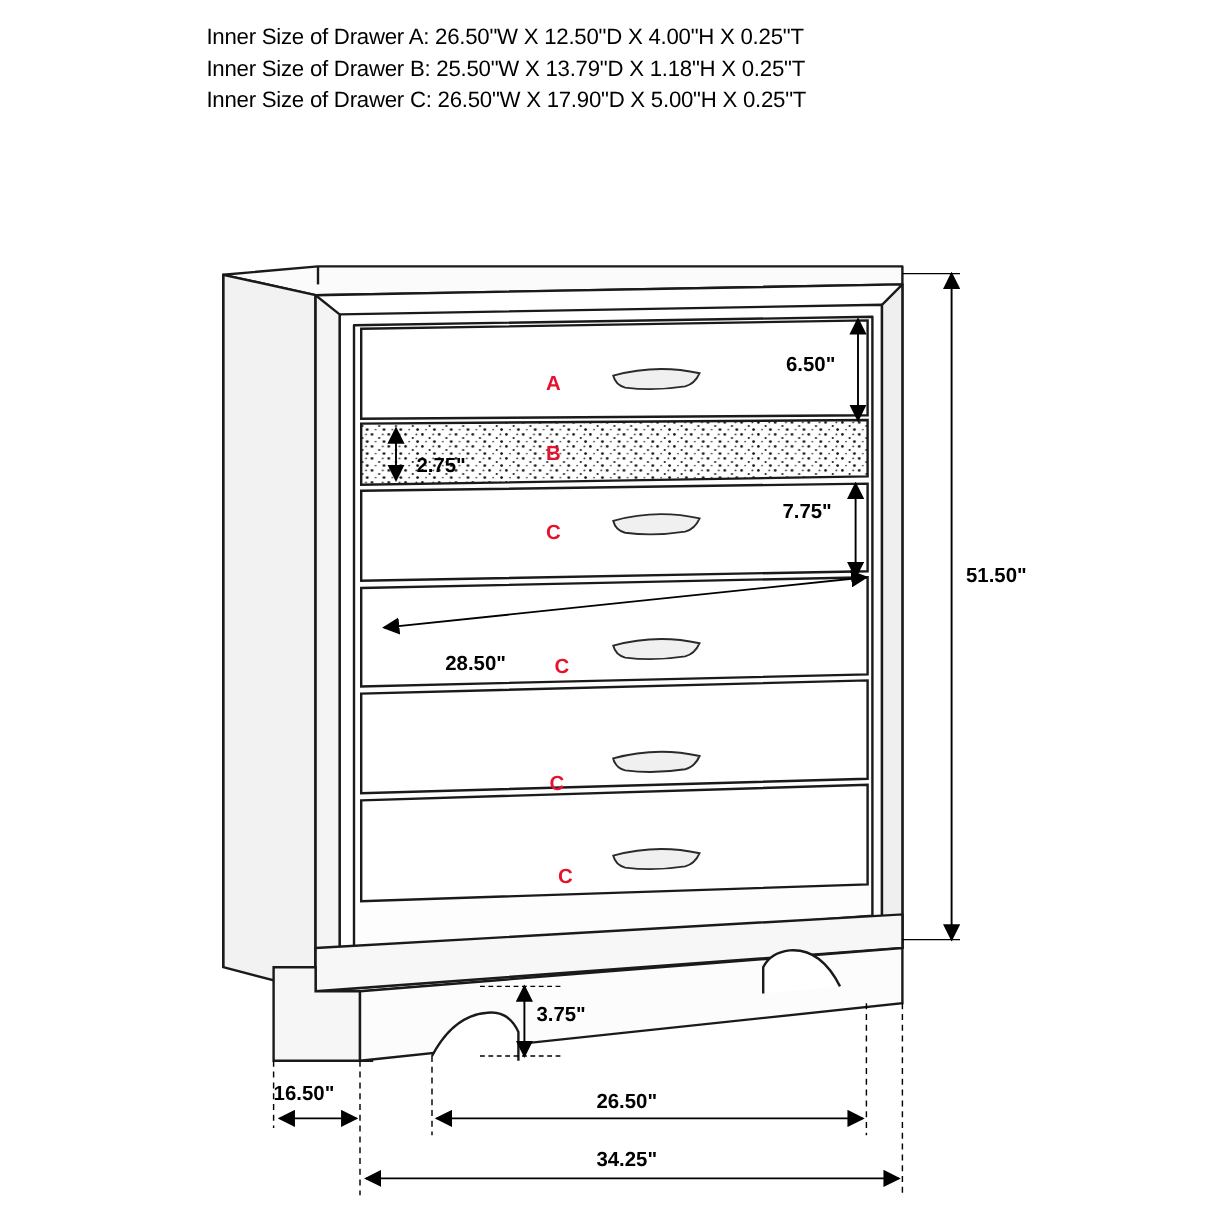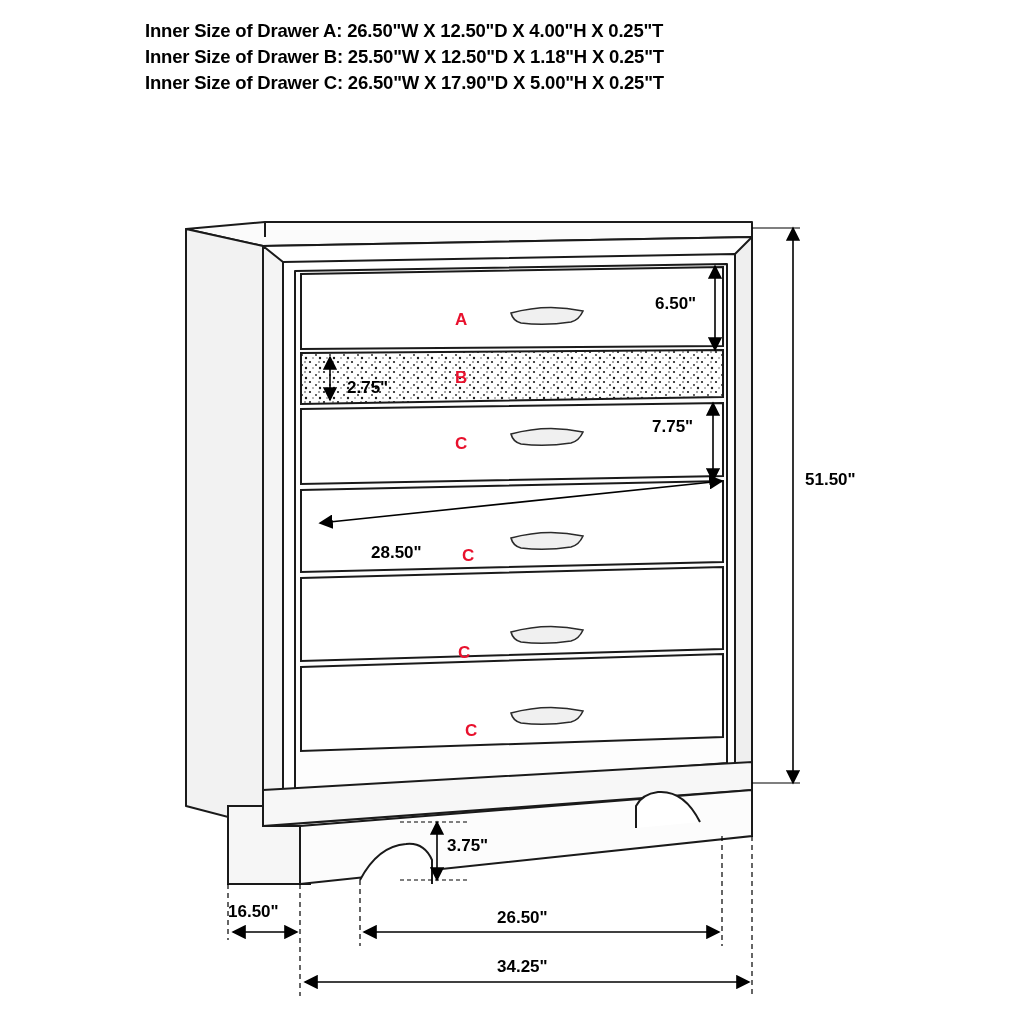--- a/index.html
+++ b/index.html
@@ -15,24 +15,24 @@
     position: relative;
     overflow: hidden;
   }
   #stage {
     position: relative;
     width: 1024px;
     height: 1024px;
   }
   .spec-block {
     position: absolute;
-    left: 145px;
+    left: 172px;
     top: 18px;
     font-size: 18.5px;
-    font-weight: bold;
+    font-weight: normal;
     line-height: 26px;
     letter-spacing: -0.2px;
     white-space: nowrap;
   }
   .spec-line { display: block; }
 
   svg.figure {
     position: absolute;
     left: 0;
     top: 0;
@@ -55,21 +55,21 @@
     white-space: nowrap;
   }
 </style>
 </head>
 <body>
 
 <div id="stage">
 
   <div class="spec-block">
     <span class="spec-line">Inner Size of Drawer A: 26.50"W X 12.50"D X 4.00"H X 0.25"T</span>
-    <span class="spec-line">Inner Size of Drawer B: 25.50"W X 12.50"D X 1.18"H X 0.25"T</span>
+    <span class="spec-line">Inner Size of Drawer B: 25.50"W X 13.79"D X 1.18"H X 0.25"T</span>
     <span class="spec-line">Inner Size of Drawer C: 26.50"W X 17.90"D X 5.00"H X 0.25"T</span>
   </div>
 
   <svg class="figure" viewBox="0 0 1024 1024">
     <defs>
       <pattern id="sparkle" width="14" height="10" patternUnits="userSpaceOnUse">
         <rect width="14" height="10" fill="#ffffff"></rect>
         <circle cx="2" cy="2" r="1.1" fill="#1a1a1a"></circle>
         <circle cx="8" cy="5" r="0.9" fill="#1a1a1a"></circle>
         <circle cx="12" cy="8" r="1.2" fill="#1a1a1a"></circle>

